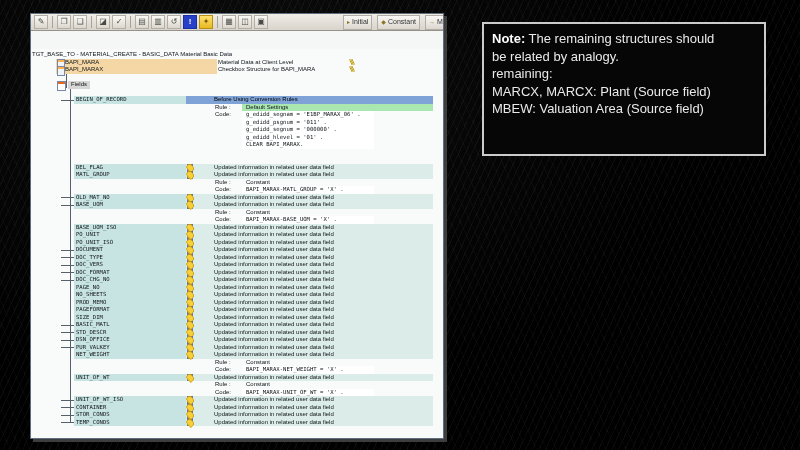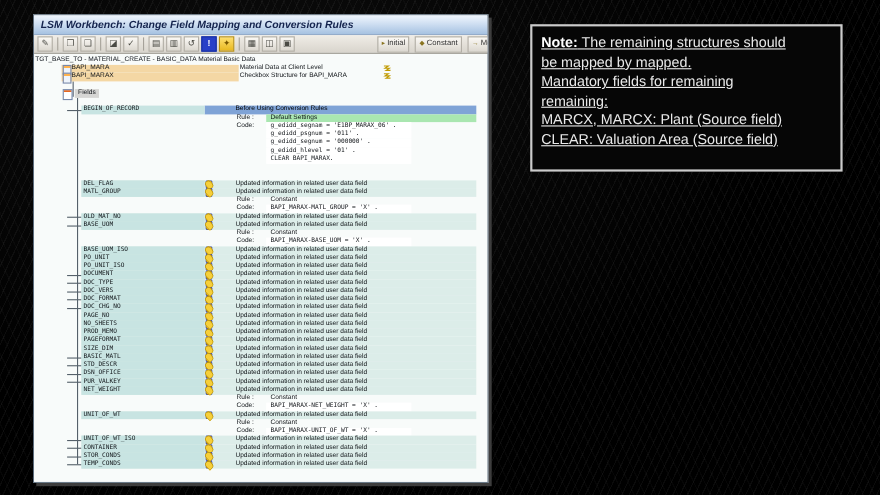--- a/index.html
+++ b/index.html
@@ -67,32 +67,29 @@
   .ric.t{background:#f6cf3a;border-radius:50% 50% 50% 0;transform:rotate(-45deg);box-shadow:inset 0 0 0 0.5px #a88400;}
   
   .rlabel{left:184px;z-index:1;}
   .gband{position:absolute;left:211px;width:191px;top:0;bottom:0;background:#a9e6b0;z-index:0;}
   .rval{left:215px;z-index:1;}
   .cband{position:absolute;left:211px;width:132px;top:0;bottom:0;background:#ffffff;z-index:0;}
   .ctext{left:215px;z-index:1;font-family:"DejaVu Sans Mono",monospace;font-size:5.6px;}
   
   .note{position:absolute;left:482px;top:22px;width:284px;min-height:134px;background:#060606;
        border:2px solid #cbcbcb;color:#e9e9e9;padding:6px 8px 8px 8px;box-sizing:border-box;}
-  .nl{font-size:13px;line-height:17.5px;white-space:nowrap;text-decoration:underline;}
+  .nl{font-size:13px;line-height:17.5px;white-space:nowrap;}
   .nl b{color:#fff;}
 </style>
 </head>
 <body>
 
 <div class="slide">
 
   <div class="win">
-    <div class="titlebar">
-      <span class="t">LSM Workbench: Change Field Mapping and Conversion Rules</span>
-    </div>
     <div class="toolbar">
         <span class="tbi">✎</span>
         <span class="tbsep"></span>
         <span class="tbi">❐</span>
         <span class="tbi">❏</span>
         <span class="tbsep"></span>
         <span class="tbi">◪</span>
         <span class="tbi">✓</span>
         <span class="tbsep"></span>
         <span class="tbi">▤</span>
@@ -516,20 +513,19 @@
               <span class="ric t"></span>
             </span>
             <span class="fdesc">Updated information in related user data field</span>
           </div>
         </div>
     </div>
   </div>
 
   <div class="note">
     <div class="nl"><b>Note:</b><span> The remaining structures should</span></div>
-    <div class="nl">be mapped by mapped.</div>
-    <div class="nl">Mandatory fields for remaining</div>
+    <div class="nl">be related by analogy.</div>
     <div class="nl">remaining:</div>
     <div class="nl">MARCX, MARCX: Plant (Source field)</div>
-    <div class="nl">CLEAR: Valuation Area (Source field)</div>
+    <div class="nl">MBEW: Valuation Area (Source field)</div>
   </div>
 
 </div>
 
 </body></html>

